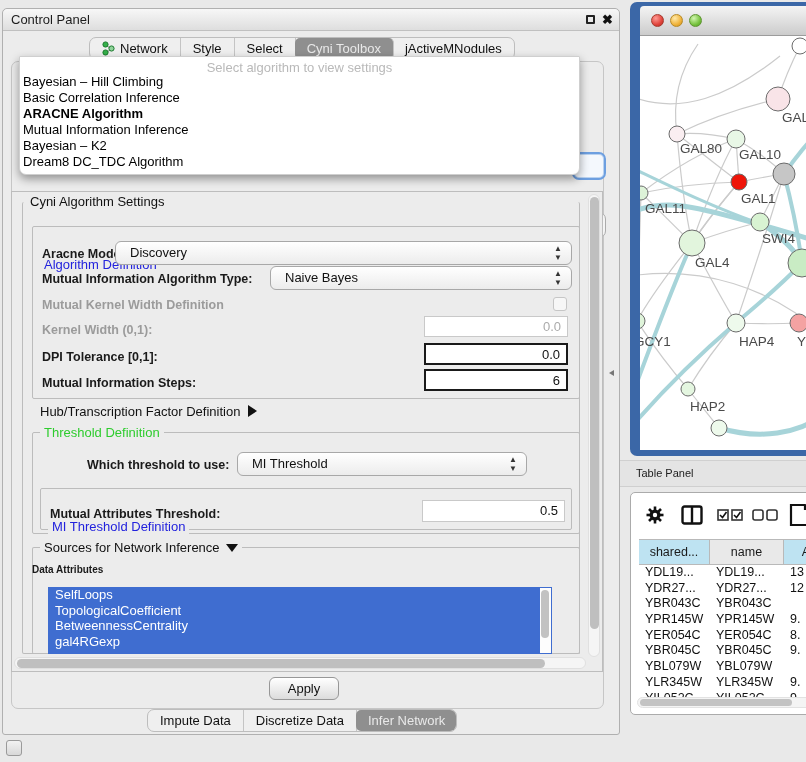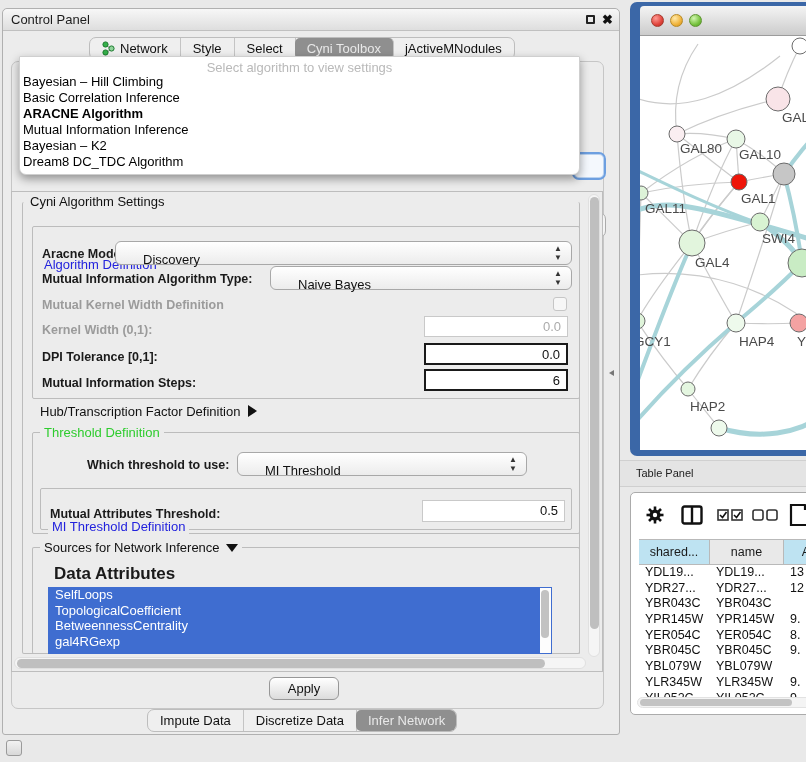--- a/index.html
+++ b/index.html
@@ -49,21 +49,21 @@
     background:#ececec; }
   .groupbox { position:absolute; border:1px solid #bcbcbc; border-radius:2px; }
   .gtitle { position:absolute; top:-8px; left:7px; background:#ececec; padding:0 4px;
     font-size:13px; white-space:nowrap; }
   .gtitle.blue { color:#2222dd;margin-top:38px; }
   .gtitle.green { color:#2ecc2e; }
   .lbl { position:absolute; font-size:12.5px; font-weight:bold; color:#1a1a1a; white-space:nowrap; }
   .lbl.dis { color:#9b9b9b; }
   .combo { position:absolute; background:linear-gradient(#ffffff,#ececec);
     border:1px solid #a8a8a8; border-radius:6px; font-size:13px; color:#111; }
-  .combo .cv { position:absolute; left:14px; top:10px;margin-left:13px; }
+  .combo .cv { position:absolute; left:14px; top:3px; }
   .combo .arr { position:absolute; right:9px; top:2px; font-size:8px; color:#333; line-height:9px; text-align:center; }
   .tfield { position:absolute; background:#fff; border:1px solid #c9c9c9; font-size:13px;
     color:#111; text-align:right; padding:2px 6px 0 0; }
   .tfield.focus { border:2px solid #1a1a1a; }
   .tfield.dis { color:#ababab; }
   .cbox { position:absolute; width:14px; height:14px; border:1px solid #c6c6c6; border-radius:3px;
     background:#f7f7f7; }
   .expander { position:absolute; font-size:13px; color:#111; white-space:nowrap; }
   .tri-r { display:inline-block; width:0; height:0; border-left:9px solid #111;
     border-top:6px solid transparent; border-bottom:6px solid transparent; margin-left:8px;
@@ -225,21 +225,21 @@
     </div>
     <div class="groupbox" style="left:28px; top:296px; width:532px; height:42px;">
       <span class="gtitle blue">MI Threshold Definition</span>
     </div>
     <span class="lbl" style="left:38px; top:315px;">Mutual Attributes Threshold:</span>
     <div class="tfield" style="left:410px; top:308px; width:143px; height:22px;">0.5</div>
 
     <div class="groupbox" style="left:20px; top:355px; width:548px; height:107px; border-bottom:none;">
       <span class="gtitle" style="color:#111;"><span>Sources for Network Inference</span><span class="tri-d"></span></span>
     </div>
-    <span class="lbl" style="left:42px; top:372px; font-size:17px;">Data Attributes</span>
+    <span class="lbl" style="left:20px; top:372px; font-size:10px;">Data Attributes</span>
     <div id="attrlist">
       <div id="attrItems">
           <div class="li">SelfLoops</div>
           <div class="li">TopologicalCoefficient</div>
           <div class="li">BetweennessCentrality</div>
           <div class="li">gal4RGexp</div>
         </div>
       <div class="lsb">
           <div class="th"></div>
         </div>

